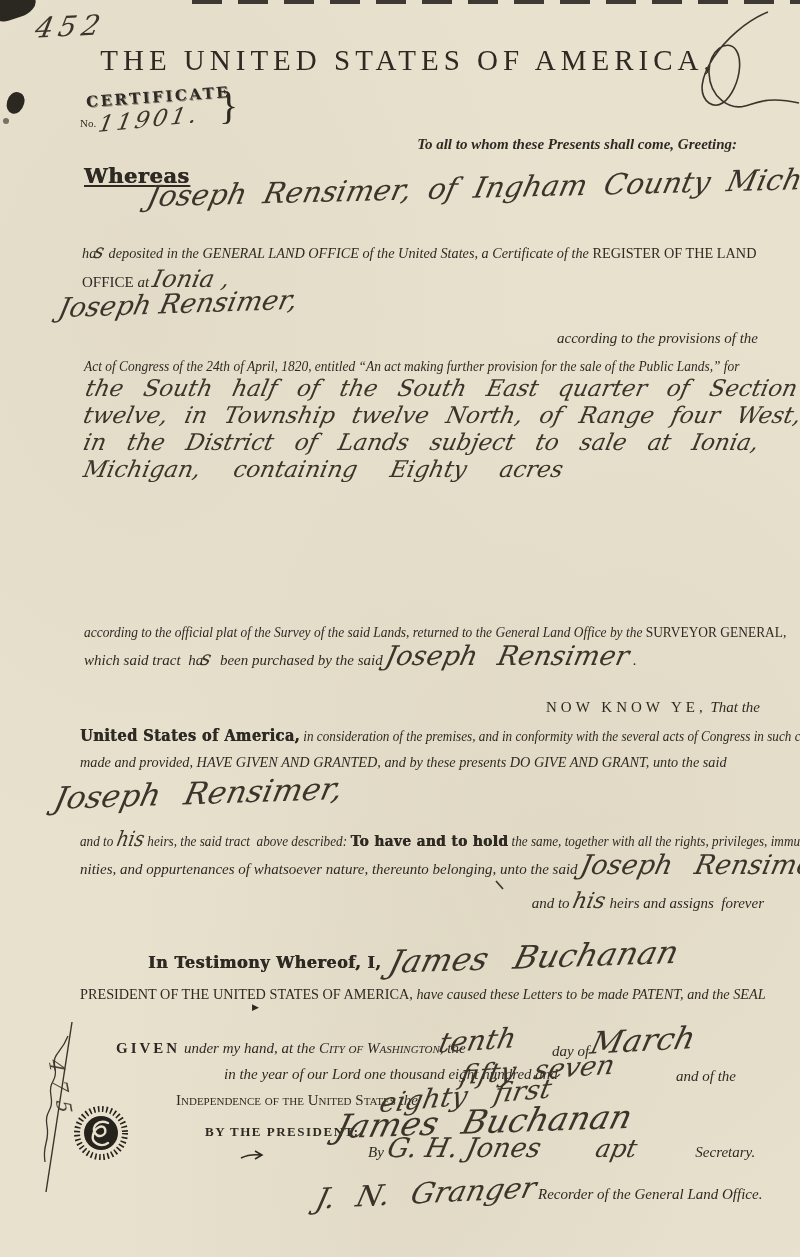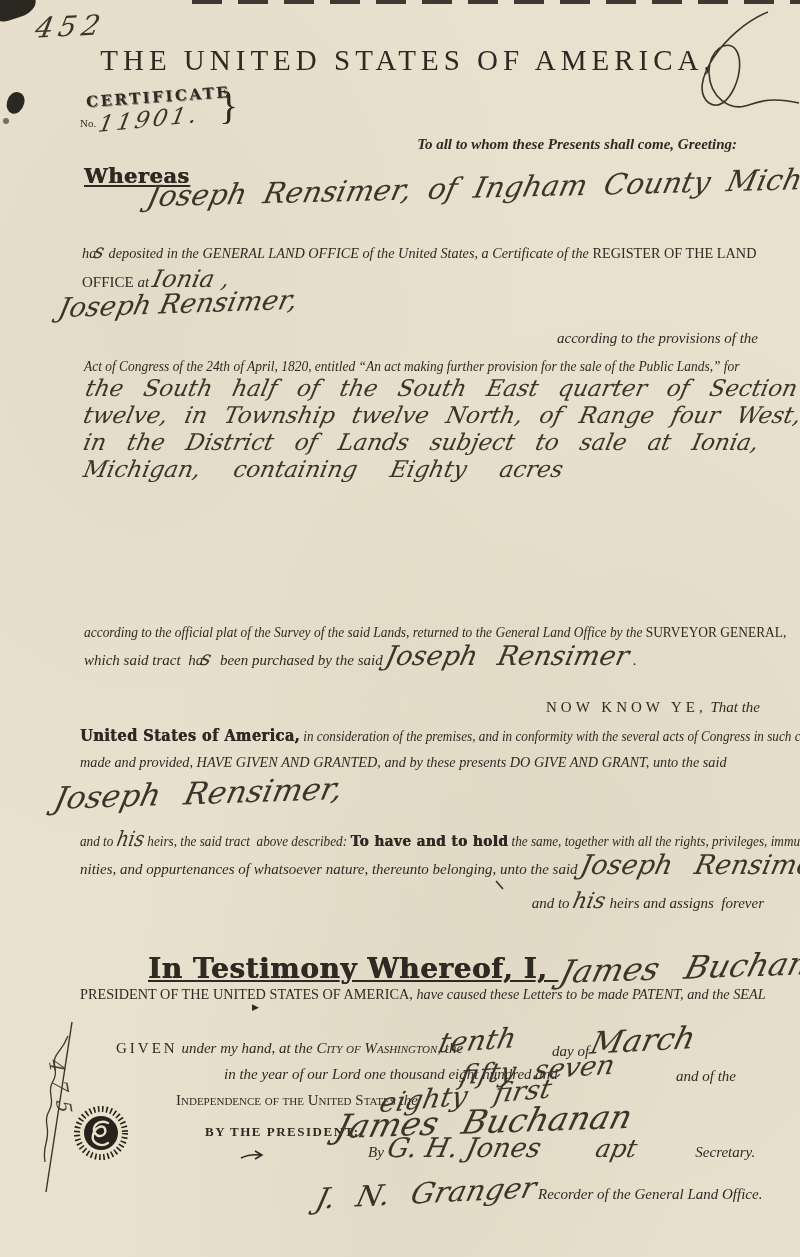--- a/index.html
+++ b/index.html
@@ -116,29 +116,29 @@
     <span>nities, and oppurtenances of whatsoever nature, thereunto belonging, unto the said </span><span class="hand" style="font-size:27px;margin-top:-10px;word-spacing:14px;">Joseph Rensimer</span>
   </div>
   <svg class="abs" style="left:494px;top:879px;" width="12" height="12" viewBox="0 0 12 12">
     <path d="M2,2 L9,10" stroke="#3b342b" stroke-width="1.6" fill="none"></path>
   </svg>
   <div class="abs printed it nowrap" style="top:895px;right:36px;">
     <span>and to </span><span class="hand" style="font-size:22px;margin-top:-8px;">his</span><span> heirs and assigns&nbsp; forever</span>
   </div>
 
   <div class="abs nowrap" style="left:148px;top:952px;">
-    <span class="bl" style="font-size:28px;text-decoration:underline;">In Testimony Whereof, I, </span><span class="hand" style="font-size:32px;margin:-14px 0 0 4px;word-spacing:16px;transform:skewX(-16deg) rotate(-2deg);">James Buchanan</span>
+    <span class="bl" style="font-size:16px;">In Testimony Whereof, I, </span><span class="hand" style="font-size:32px;margin:-14px 0 0 4px;word-spacing:16px;transform:skewX(-16deg) rotate(-2deg);">James Buchanan</span>
   </div>
   <div class="abs printed nowrap sqz" style="left:80px;top:986px;">
     <span class="rm">PRESIDENT OF THE UNITED STATES OF AMERICA, </span><span class="it">have caused these Letters to be made PATENT, and the SEAL</span>
   </div>
   <div class="abs" style="left:252px;top:1002px;font-size:9px;color:#2b2721;">▶</div>
 
   <div class="abs printed nowrap" style="left:116px;top:1040px;">
-    <span class="rm" style="font-weight:normal;letter-spacing:3px;margin-top:24px;">GIVEN</span><span class="it"> under my hand, at the </span><span class="it sc">City of Washington,</span><span class="it"> the</span>
+    <span class="rm" style="font-weight:bold;letter-spacing:3px;margin-top:24px;">GIVEN</span><span class="it"> under my hand, at the </span><span class="it sc">City of Washington,</span><span class="it"> the</span>
   </div>
   <div class="hand-abs" style="left:440px;top:1024px;font-size:28px;transform:skewX(-16deg) rotate(-4deg);">tenth</div>
   <div class="abs printed it nowrap" style="left:552px;top:1043px;">day of </div>
   <div class="hand-abs" style="left:592px;top:1022px;font-size:31px;transform:skewX(-16deg) rotate(-3deg);">March</div>
   <div class="abs printed it nowrap" style="left:180px;top:1066px;margin-left:44px;">in the year of our Lord one thousand eight hundred and</div>
   <div class="hand-abs" style="left:462px;top:1054px;font-size:27px;word-spacing:10px;transform:skewX(-16deg) rotate(-4deg);">fifty seven</div>
   <div class="abs printed it nowrap" style="left:676px;top:1068px;">and of the</div>
   <div class="abs printed nowrap" style="left:176px;top:1092px;">
     <span class="rm sc">Independence of the United States</span><span class="it"> the</span>
   </div>

